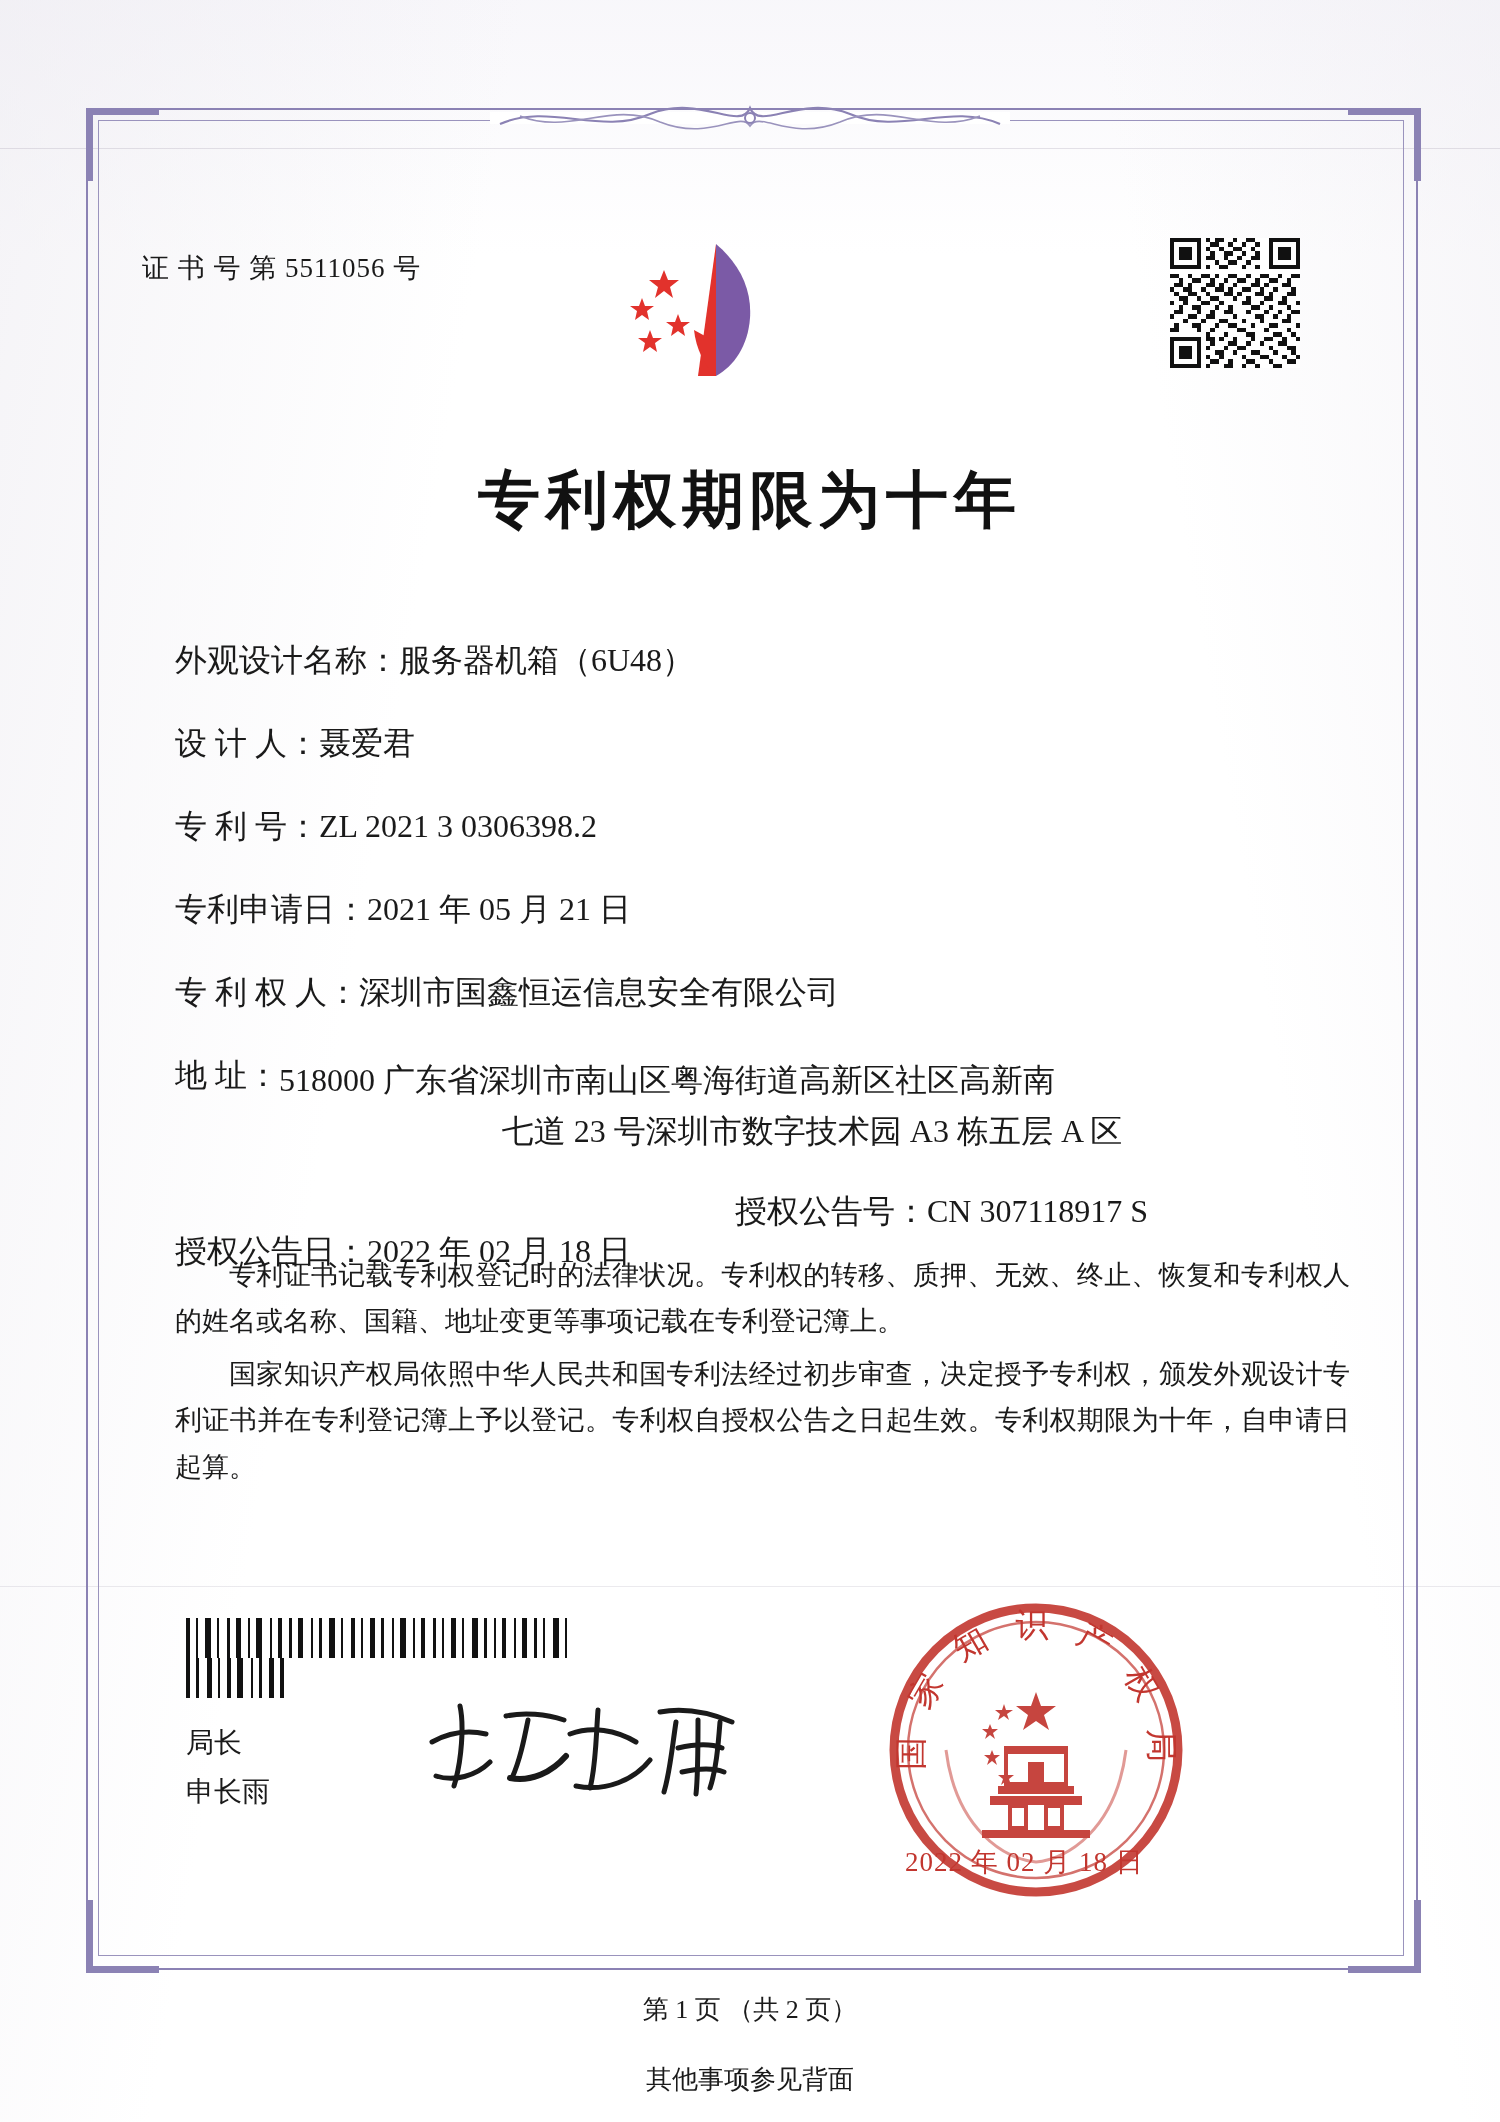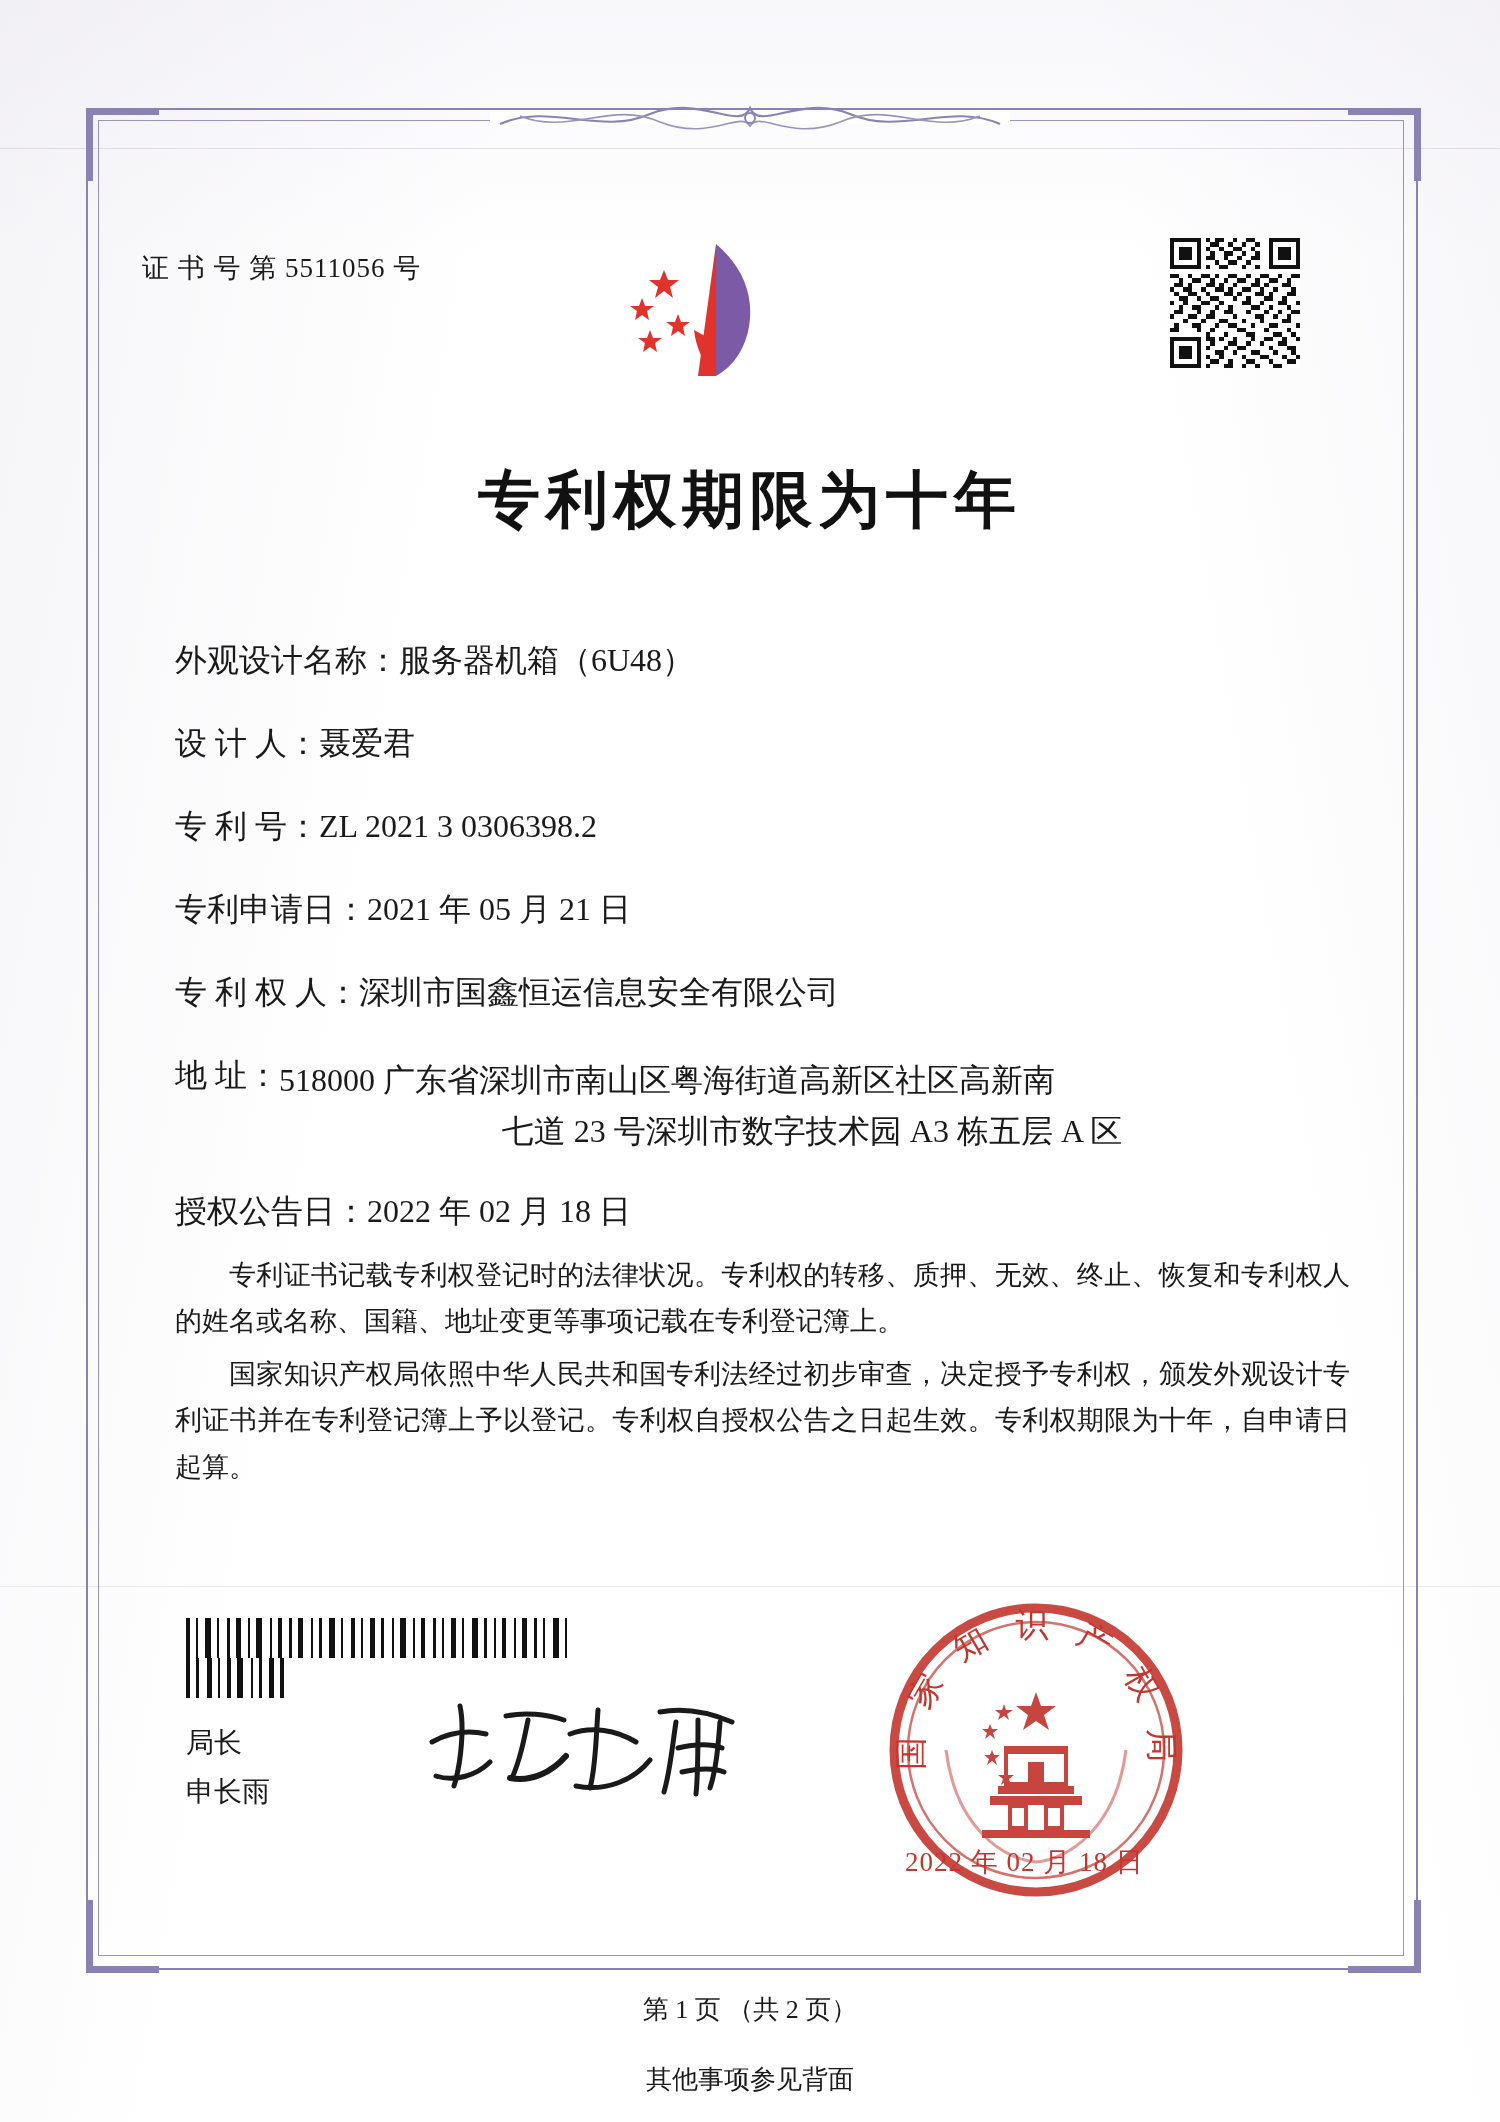--- a/index.html
+++ b/index.html
@@ -135,21 +135,21 @@
   .addr-row { margin-bottom: 34px; }
   .addr-value { line-height: 1.6; }
   .addr-line2 { display: block; text-align: center; }
 
   .dual-row {
     display: flex;
     align-items: flex-start;
     margin-bottom: 40px;
     white-space: nowrap;
   }
-  .dual-left { flex: 0 0 560px; }
+  .dual-left { flex: 0 0 560px; margin-top: 40px; }
   .dual-right { flex: 1 1 auto; }
 
   
   .paragraphs {
     position: absolute;
     left: 175px;
     top: 1252px;
     width: 1175px;
     font-size: 27px;
     line-height: 1.72;
@@ -484,20 +484,23 @@
       <span class="field-value addr-value">
         <span>518000 广东省深圳市南山区粤海街道高新区社区高新南</span>
         <span class="addr-line2">七道 23 号深圳市数字技术园 A3 栋五层 A 区</span>
       </span>
     </div>
 
     <div class="dual-row">
       <span class="dual-left">
         <span>授权公告日：</span><span>2022 年 02 月 18 日</span>
       </span>
+      <span class="dual-right">
+        <span>授权公告号：</span><span>CN 307118917 S</span>
+      </span>
     </div>
 
   </div>
 
   <div class="paragraphs">
     <p>专利证书记载专利权登记时的法律状况。专利权的转移、质押、无效、终止、恢复和专利权人的姓名或名称、国籍、地址变更等事项记载在专利登记簿上。</p>
     <p>国家知识产权局依照中华人民共和国专利法经过初步审查，决定授予专利权，颁发外观设计专利证书并在专利登记簿上予以登记。专利权自授权公告之日起生效。专利权期限为十年，自申请日起算。</p>
   </div>
 
   <div class="barcode">

